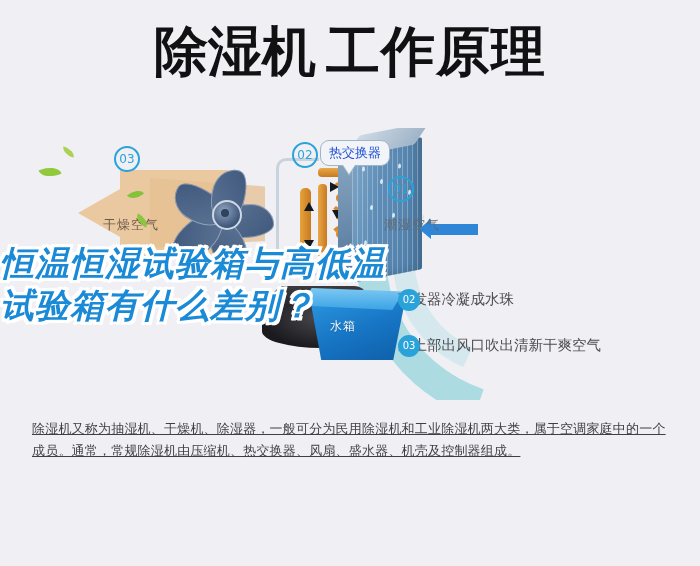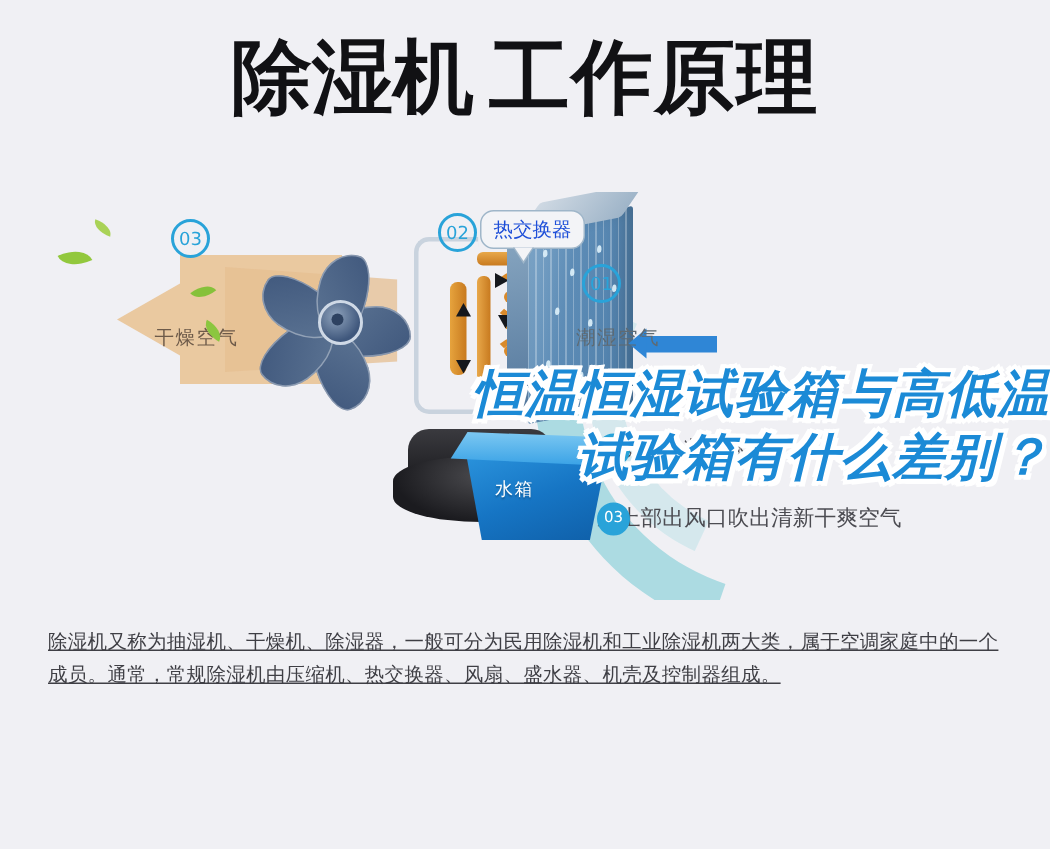--- a/index.html
+++ b/index.html
@@ -231,21 +231,21 @@
 
   
   .bullet{
     position:absolute;display:flex;align-items:center;gap:7px;
     font-size:14.5px;color:#4c4c52;white-space:nowrap;
     font-family:"DejaVu Sans","Liberation Sans",sans-serif;
   }
 
   
   .overlay{
-    position:absolute;left:0;top:242px;width:700px;text-align:right;
+    position:absolute;left:0;top:242px;width:700px;text-align:left;
     z-index:40;pointer-events:none;
   }
   .ol-line{
     font-family:"DejaVu Sans","Liberation Sans",sans-serif;
     font-size:34px;font-weight:bold;font-style:italic;
     color:#1b8ad6;
     line-height:42px;
     letter-spacing:1px;
     -webkit-text-stroke:5px #ffffff;
     paint-order:stroke fill;

